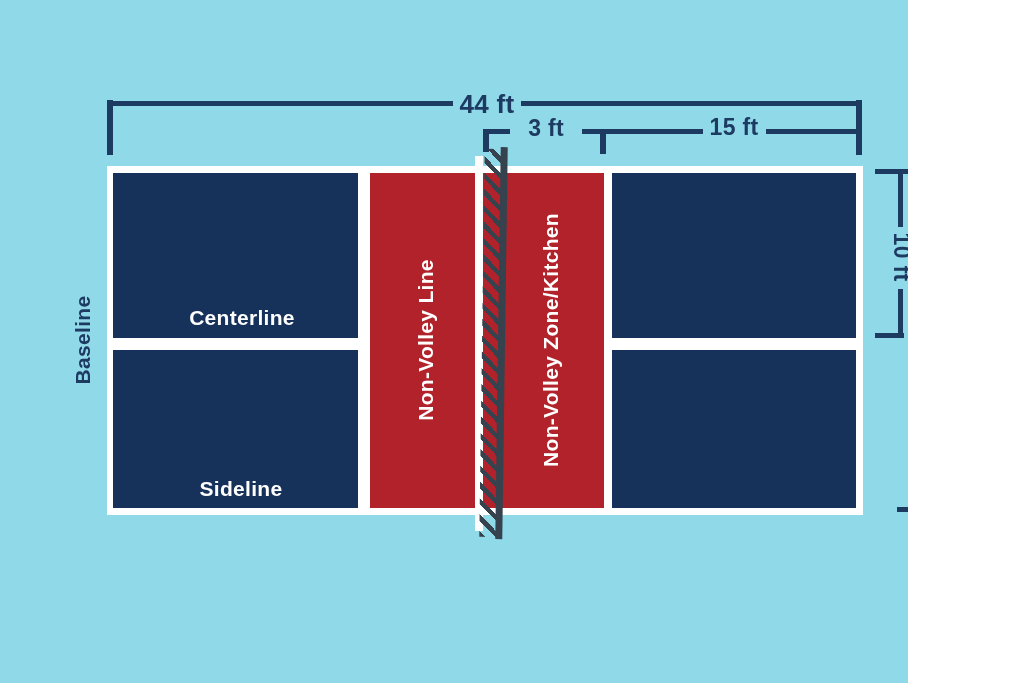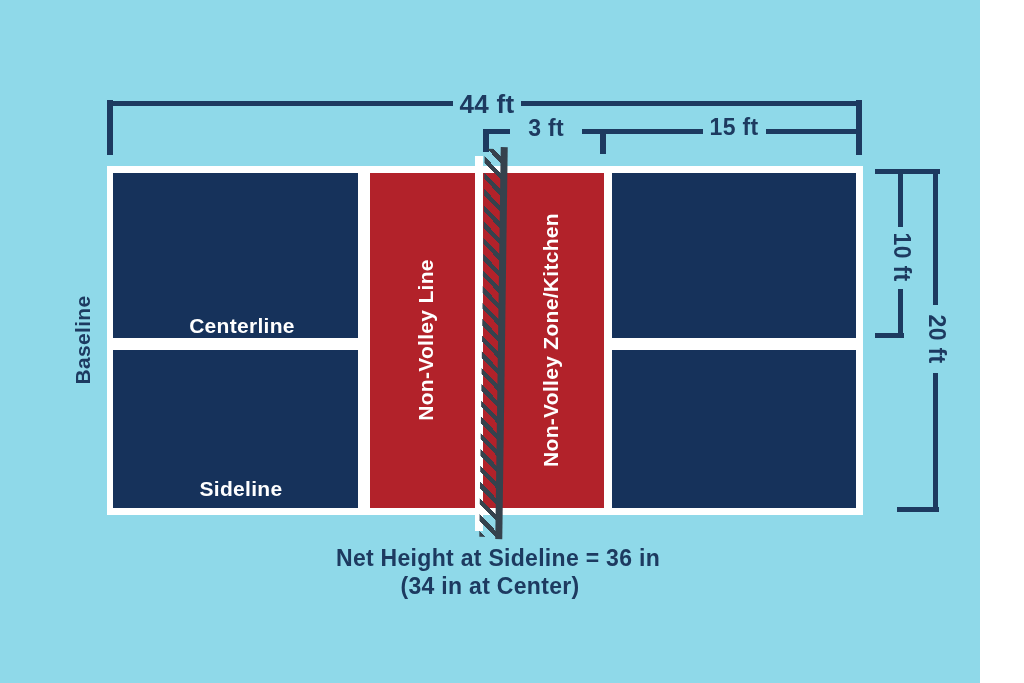--- a/index.html
+++ b/index.html
@@ -1,19 +1,19 @@
 <!DOCTYPE html>
 <html style="--background_color: #8FD9E9; --court_fill: #16325B; --kitchen_fill: #B2222A; --boundary_color: #FFFFFF; --net_color: #36424D; --annotation_color: #1D3A60;"><head>
 <meta charset="utf-8">
 <style>
   html,body{margin:0;padding:0;}
   body{font-family:"Liberation Sans", sans-serif;}
   .canvas{
     position:relative;
-    width:980px;height:683px;
+    width:908px;height:683px;
     background:var(--background_color,#8FD9E9);
     overflow:hidden;
     font-weight:700;
   }
   
   .dim{position:absolute;background:var(--annotation_color,#1D3A60);}
   .dim-label{
     position:absolute;color:var(--annotation_color,#1D3A60);
     font-size:23px;font-weight:700;white-space:nowrap;
     transform:translate(-50%,-50%);letter-spacing:.3px;
@@ -85,21 +85,19 @@
   <div class="zone-navy" style="left:612px;top:173px;width:244px;height:165px;"></div>
   <div class="zone-navy" style="left:612px;top:350px;width:244px;height:158px;"></div>
 
   <div class="center-white"></div>
   <div class="net">
     <div class="rungs"></div>
     <div class="bar"></div>
   </div>
 
   <div class="side-label" style="left:83px;top:340px;">Baseline</div>
-  <div class="court-label" style="left:242px;top:318px;margin-top:8px;">Centerline</div>
+  <div class="court-label" style="left:242px;top:318px;">Centerline</div>
   <div class="court-label" style="left:241px;top:489px;">Sideline</div>
   <div class="court-label rot" style="left:426px;top:340px;">Non-Volley Line</div>
   <div class="court-label rot" style="left:551px;top:340px;">Non-Volley Zone/Kitchen</div>
 
-  <div class="caption" style="left:498px;top:558px;">Net Height at Sideline = 36 in</div>
-  <div class="caption" style="left:490px;top:586px;">(34 in at Center)</div>
 
 </div>
 
 </body></html>

